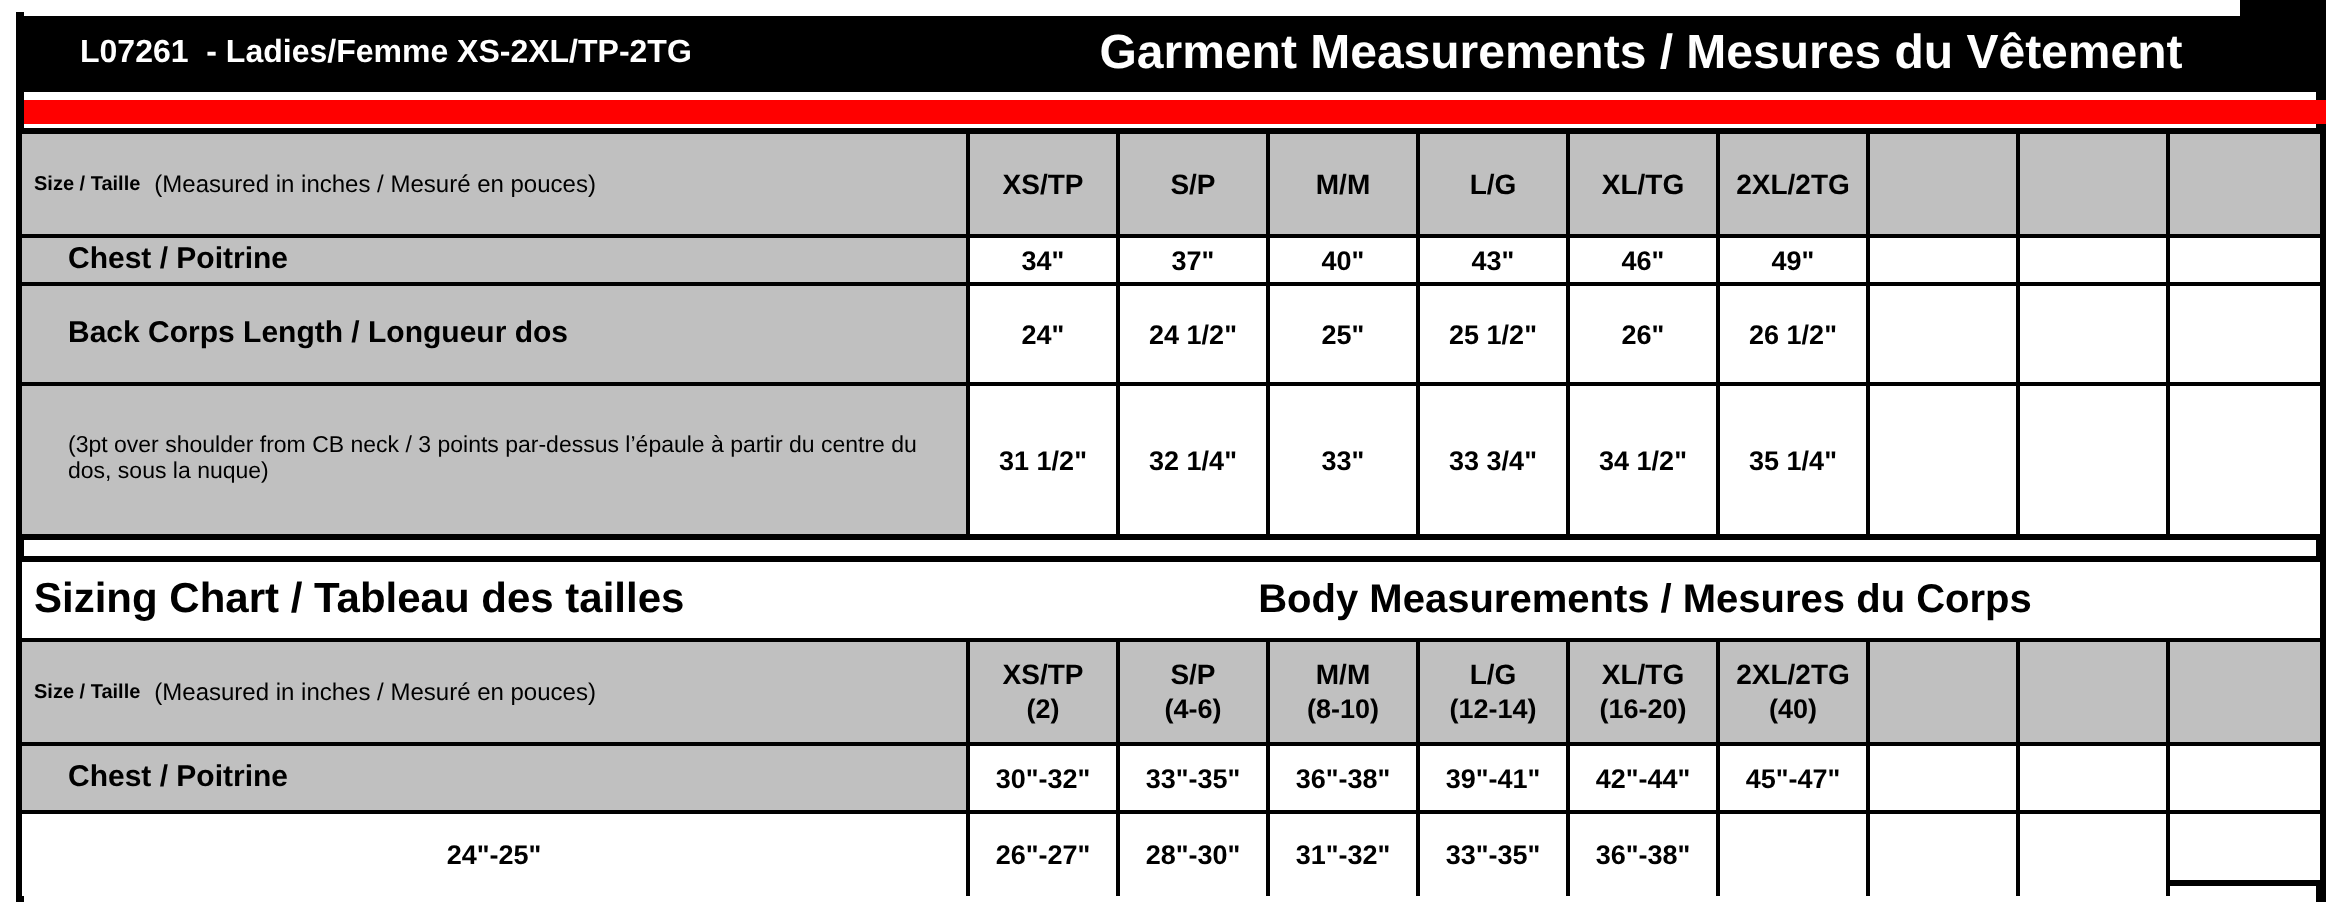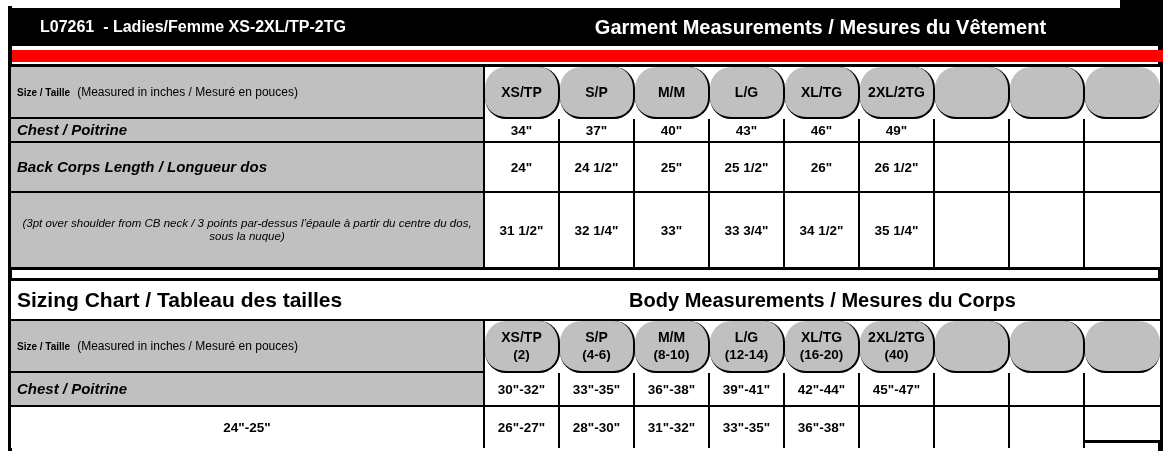--- a/index.html
+++ b/index.html
@@ -14,21 +14,21 @@
   
   .vline-left  { position: absolute; left: 8px;    top: 6px; width: 4px;  height: 445px; background: #000; }
   .vline-right { position: absolute; left: 1158px; top: 0;   width: 5px;  height: 451px; background: #000; }
   .notch-tr    { position: absolute; left: 1120px; top: 0;   width: 43px; height: 10px;  background: #000; }
 
   
   .hdr { position: absolute; left: 8px; top: 8px; width: 1155px; height: 38px; background: #000; color: #fff; }
   .hdr .lt { position: absolute; left: 8px; top: 0; bottom: 0; display: flex; align-items: center;
              font-size: 16px; font-weight: bold; white-space: pre; margin-left: 24px; }
   .hdr .rt { position: absolute; left: 474px; right: 4px; top: 0; bottom: 0; display: flex;
-             align-items: center; justify-content: center; font-size: 20px; font-weight: bold; }
+             align-items: center; justify-content: center; font-size: 24px; font-weight: bold; }
 
   .stripe { position: absolute; left: 12px; top: 50px; width: 1151px; height: 12px; background: #ff0000; }
 
   
   .tbl { position: absolute; left: 8px; width: 1155px; border: 3px solid #000; background: #fff; }
   #t1 { top: 64px;  height: 206px; }
   #t2 { top: 278px; height: 165px; }
 
   .grid { display: grid; grid-template-columns: 474px repeat(9, 1fr); }
   #t1 .grid { grid-template-rows: 52px 24px 50px 74px; }
@@ -42,26 +42,26 @@
   #t2 .grid > div:nth-child(n+21) { border-bottom: none; }
 
   .gy { background: #c0c0c0; }
 
   .labh { flex-direction: row; justify-content: flex-start; align-items: center; gap: 7px;
           padding: 0 6px; text-align: left; }
   .labh .main { font-size: 10px; font-weight: bold; }
   .labh .note { font-size: 12px; font-weight: normal; }
 
   .lab { flex-direction: column; align-items: flex-start; justify-content: center;
-         padding: 2px 6px; text-align: center; font-style: italic; }
+         padding: 2px 23px; text-align: left; }
   .lab .main { font-size: 15px; font-weight: bold; line-height: 1.25; }
   .lab .note { font-size: 11.5px; font-weight: normal; line-height: 1.12; }
   .note:empty { display: none; }
 
-  .sz { flex-direction: column; font-size: 14px; line-height: 1.3; border-radius: 21px; }
+  .sz { flex-direction: column; font-size: 14px; line-height: 1.3; }
   .sz .sub { font-size: 13.5px; }
 
   
   .t2t { height: 40px; position: relative; border-bottom: 2px solid #000; background: #fff; }
   .t2t .lt { position: absolute; left: 6px; top: 0; bottom: 0; display: flex; align-items: center;
              font-size: 21px; font-weight: bold; }
   .t2t .rt { position: absolute; left: 474px; right: 0; top: 0; bottom: 0; display: flex;
              align-items: center; justify-content: center; font-size: 20px; font-weight: bold; }
 </style>
 </head>

